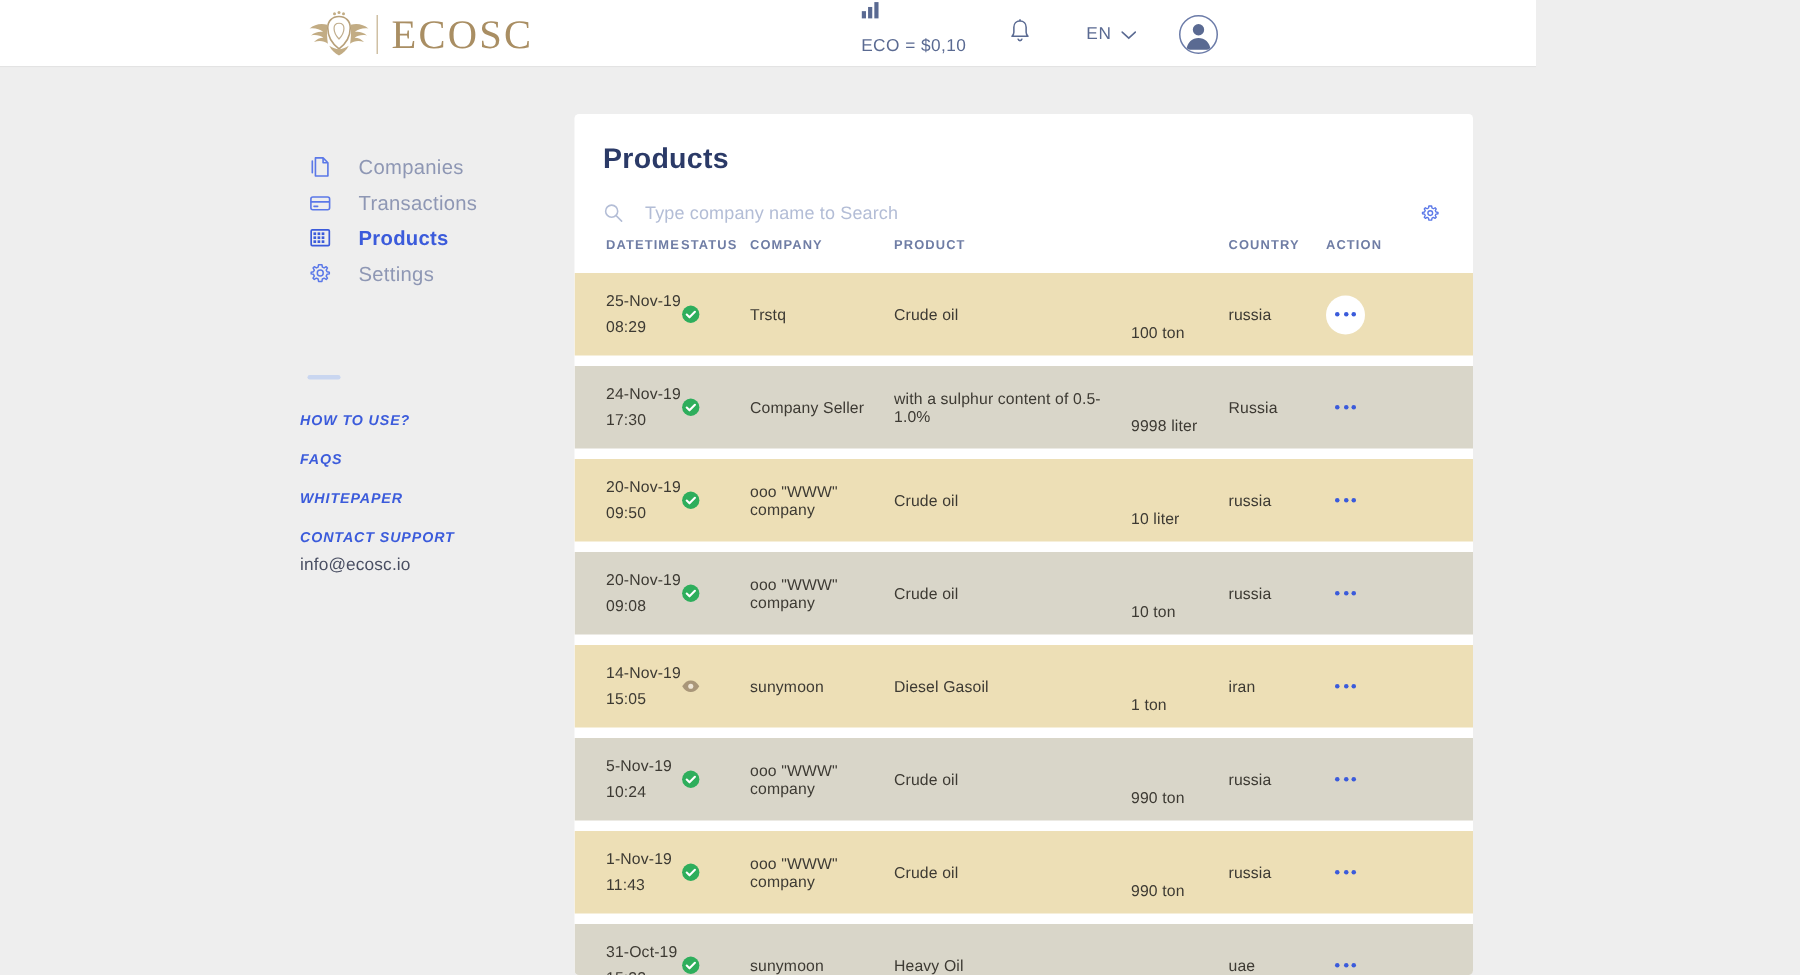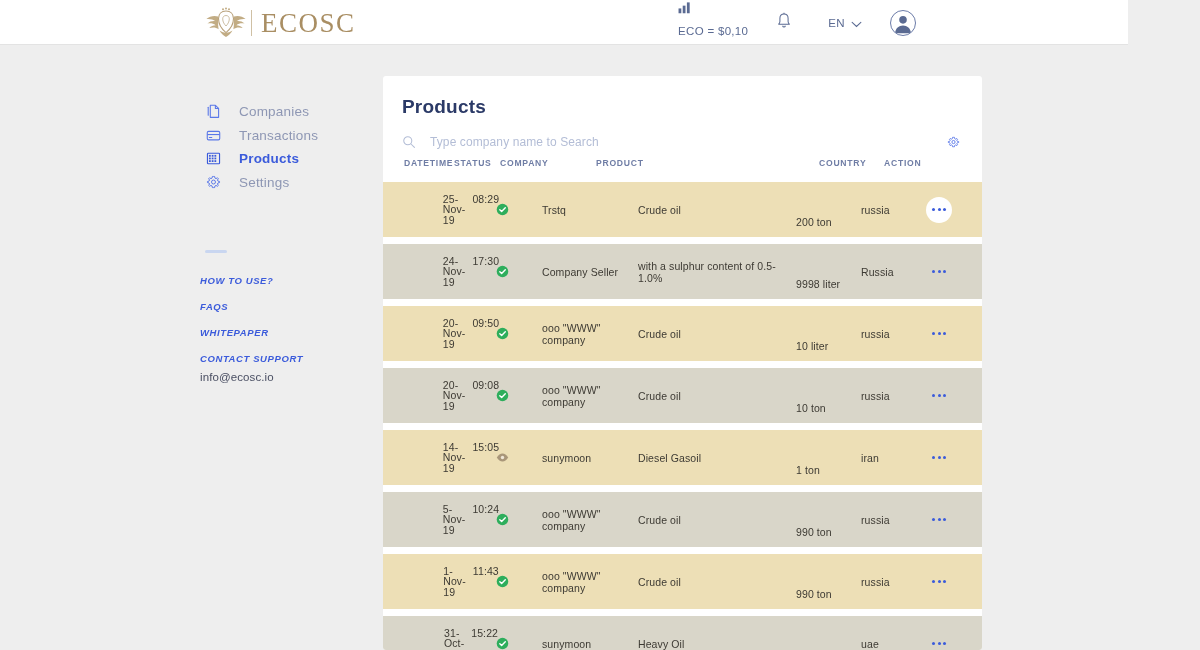--- a/index.html
+++ b/index.html
@@ -14,21 +14,21 @@
     font-family: "Liberation Sans", sans-serif;
     background: #eeeeee;
     color: #2b3a67;
     -webkit-font-smoothing: antialiased;
   }
 
   
   .topbar {
     position: absolute;
     top: 0; left: 0;
-    width: 1128px;
+    width: 1024px;
     height: 45px;
     background: #ffffff;
     border-bottom: 1px solid #e3e3e3;
   }
 
   .brand {
     position: absolute;
     left: 205px;
     top: 2px;
     display: flex;
@@ -280,24 +280,23 @@
   .trow.odd  { background: #eddfb6; }
   .trow.even { background: #d9d6c9; }
 
   .cell {
     font-size: 10.5px;
     color: #3d3a33;
     letter-spacing: .1px;
   }
   .cell-date {
     display: flex;
-    flex-direction: row;
+    flex-direction: column;
     justify-content: center;
     gap: 7px;
-    margin-left: 42px;
   }
   .cell-date span { display: block; line-height: 1; }
 
   .status-dot {
     width: 13px;
     height: 13px;
     display: flex;
     align-items: center;
     justify-content: center;
   }
@@ -510,21 +509,21 @@
           <div class="cell col-status">
             <span class="status-dot">
               <svg viewBox="0 0 14 14" width="13" height="13">
                 <circle cx="7" cy="7" r="6.2" fill="#2eae5c"></circle>
                 <path d="M4.1 7.2 L6.1 9.2 L10 5.2" fill="none" stroke="#ffffff" stroke-width="1.5" stroke-linecap="round" stroke-linejoin="round"></path>
               </svg>
             </span>
           </div>
           <div class="cell col-company">Trstq</div>
           <div class="cell col-product">Crude oil</div>
-          <div class="cell col-quantity">200 ton</div>
+          <div class="cell col-quantity">100 ton</div>
           <div class="cell col-country">russia</div>
           <div class="col-action">
             <div class="action-btn hovered">
               <span class="dot"></span>
               <span class="dot"></span>
               <span class="dot"></span>
             </div>
           </div>
         </div>
         <div class="trow even">

